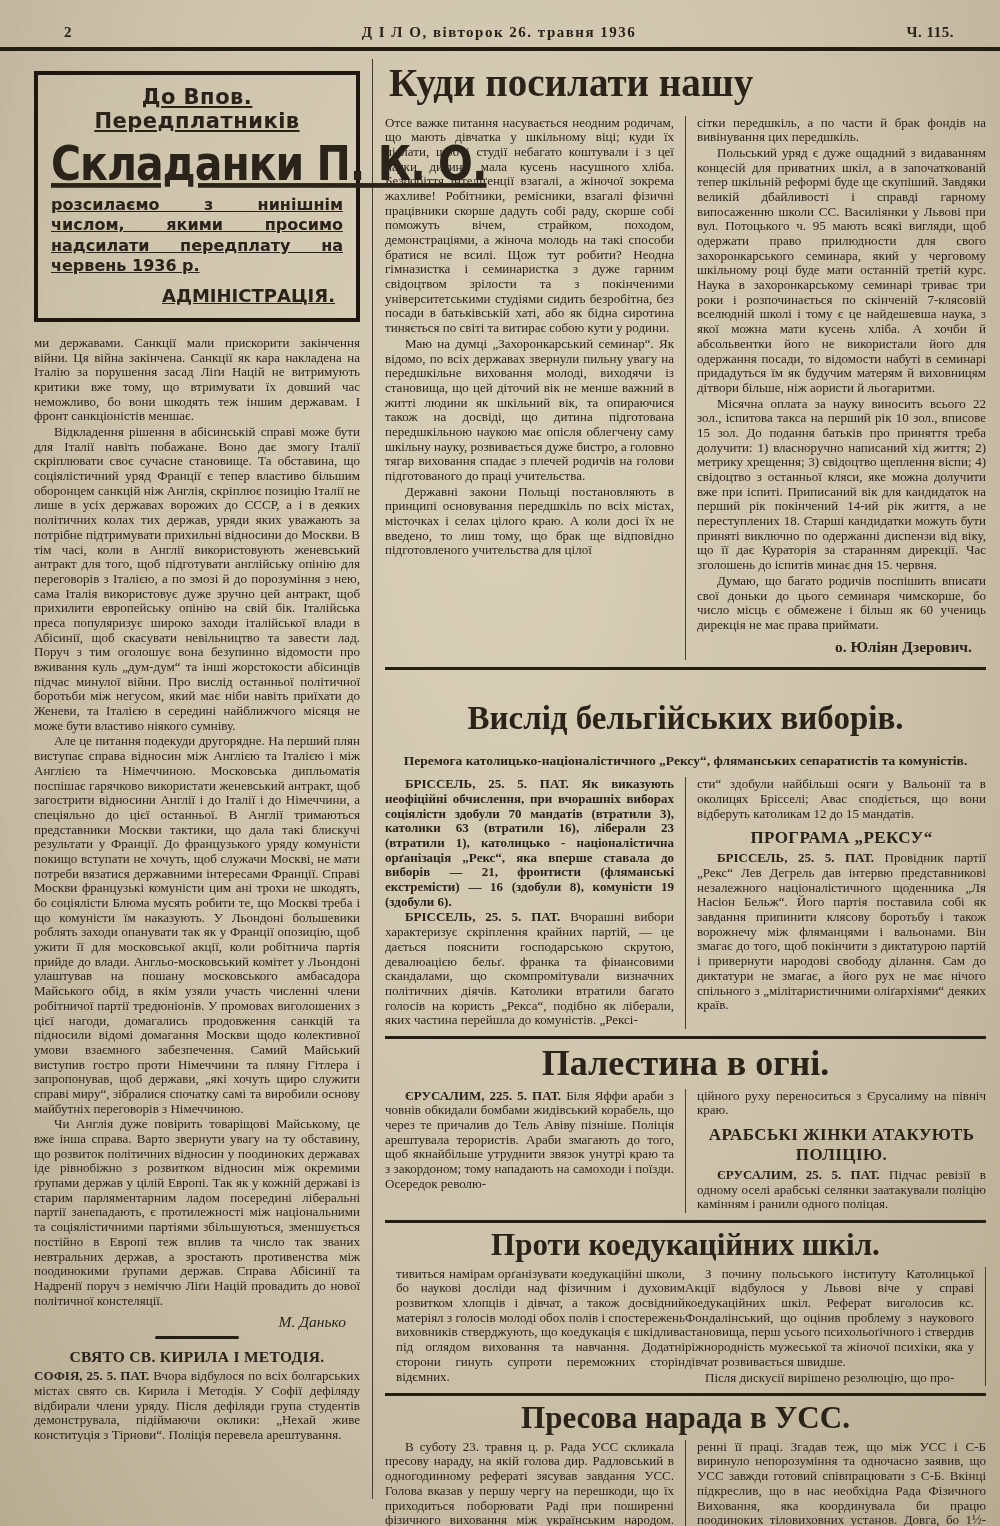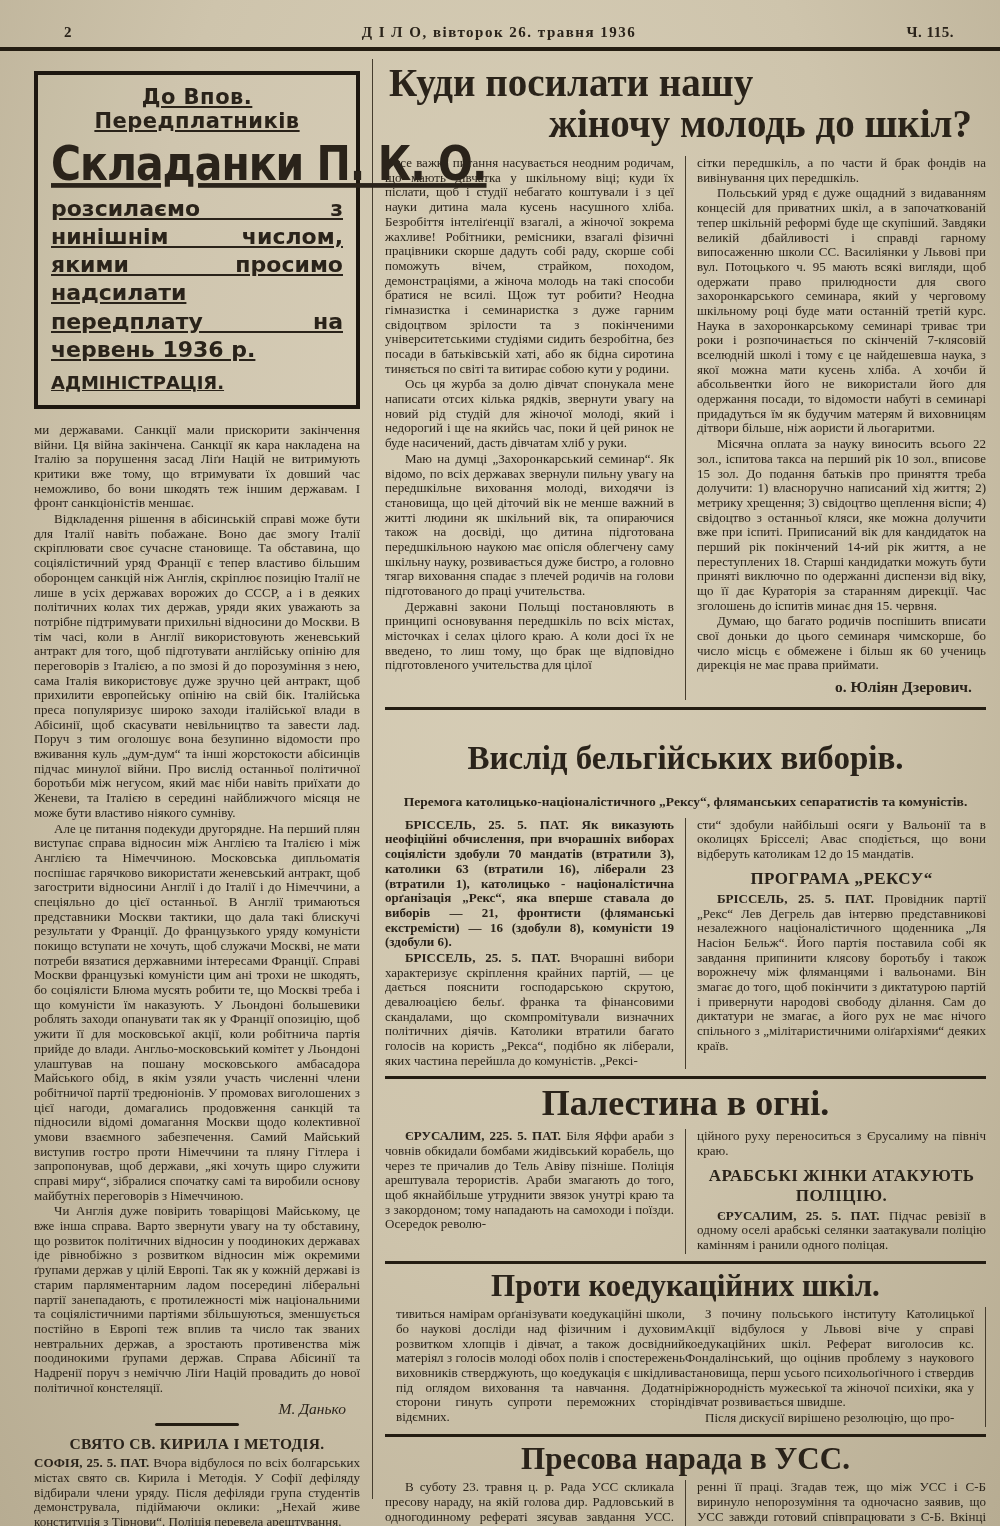--- a/index.html
+++ b/index.html
@@ -30,22 +30,22 @@
   .leftcol{width:326px;padding-right:12px;border-right:1px solid #453c2d;}
   .rightcol{flex:1;padding-left:12px;min-width:0;}
   
   .notice-box{border:4px solid #1d1710;padding:10px 13px 12px;margin:12px 0 14px;background:rgba(255,255,255,0.03);text-decoration:underline;}
   .notice-head{font-family:"DejaVu Sans","Liberation Sans",sans-serif;font-weight:bold;font-size:21px;text-align:center;letter-spacing:.5px;}
   .notice-title{
     font-family:"DejaVu Sans","Liberation Sans",sans-serif;font-weight:bold;
     font-size:41px;line-height:52px;text-align:center;letter-spacing:-1px;
     transform:scaleY(1.18);transform-origin:center;white-space:nowrap;margin:4px 0 6px;
   }
-  .notice-body{font-family:"DejaVu Sans","Liberation Sans",sans-serif;font-weight:bold;font-size:22px;line-height:1.28;text-align:justify;}
-  .notice-sign{font-family:"DejaVu Sans","Liberation Sans",sans-serif;font-weight:bold;font-size:18px;margin:8px 8px 0 0;}
+  .notice-body{font-family:"DejaVu Sans","Liberation Sans",sans-serif;font-weight:bold;font-size:16px;line-height:1.28;text-align:justify;}
+  .notice-sign{font-family:"DejaVu Sans","Liberation Sans",sans-serif;font-weight:bold;font-size:18px;text-align:right;margin:8px 8px 0 0;}
   
   p.body{font-size:13px;line-height:1.13;text-align:justify;margin:0 0 1px;text-indent:20px;}
   p.body.noind{text-indent:0;}
   .dl{font-weight:bold;}
   .sig{font-style:italic;font-size:15.5px;text-align:right;margin:5px 14px 4px 0;}
   .mini-divider{width:84px;height:3px;background:var(--rule);margin:5px auto 9px;border-radius:2px;}
   .small-head{font-weight:bold;font-size:15.5px;text-align:center;margin:2px 0 3px;letter-spacing:.3px;}
   .sub-head{font-weight:bold;font-size:17px;text-align:center;margin:7px 0 3px;letter-spacing:.4px;}
   
   .section{padding-top:2px;}
@@ -105,26 +105,24 @@
         </p>
       </section>
 
     </aside>
 
     <main class="rightcol">
 
       <section class="section">
         <h1 class="main-title">
           <span class="l1">Куди посилати нашу</span>
-          <span class="l2">жіночу молодь до шкіл?</span>
         </h1>
         <div class="cols">
           <div class="col first">
             <p class="body noind">Отсе важке питання насувається неодним родичам, що мають дівчатка у шкільному віці; куди їх післати, щоб і студії небагато коштували і з цеї науки дитина мала кусень насушного хліба. Безробіття інтеліґенції взагалі, а жіночої зокрема жахливе! Робітники, ремісники, взагалі фізичні працівники скорше дадуть собі раду, скорше собі поможуть вічем, страйком, походом, демонстраціями, а жіноча молодь на такі способи братися не всилі. Щож тут робити? Неодна гімназистка і семинаристка з дуже гарним свідоцтвом зрілости та з покінченими університетськими студіями сидить безробітна, без посади в батьківській хаті, або як бідна сиротина тиняється по світі та витирає собою кути у родини.</p>
-            <p class="body">Ось ця журба за долю дівчат спонукала мене написати отсих кілька рядків, звернути увагу на новий рід студій для жіночої молоді, який і недорогий і ще на якийсь час, поки й цей ринок не буде насичений, дасть дівчатам хліб у руки.</p>
             <p class="body">Маю на думці „Захоронкарський семинар“. Як відомо, по всіх державах звернули пильну увагу на передшкільне виховання молоді, виходячи із становища, що цей діточий вік не менше важний в житті людини як шкільний вік, та опираючися також на досвіді, що дитина підготована передшкільною наукою має опісля облегчену саму шкільну науку, розвивається дуже бистро, а головно тягар виховання спадає з плечей родичів на голови підготованого до праці учительства.</p>
             <p class="body">Державні закони Польщі постановляють в принципі основування передшкіль по всіх містах, місточках і селах цілого краю. А коли досі їх не введено, то лиш тому, що брак ще відповідно підготовленого учительства для цілої</p>
           </div>
           <div class="col second">
             <p class="body noind">сітки передшкіль, а по части й брак фондів на вивінування цих передшкіль.</p>
             <p class="body">Польський уряд є дуже ощадний з видаванням концесій для приватних шкіл, а в започаткованій тепер шкільній реформі буде ще скупіший. Завдяки великій дбайливості і справді гарному випосаженню школи СС. Василіянки у Львові при вул. Потоцького ч. 95 мають всякі вигляди, щоб одержати право прилюдности для свого захоронкарського семинара, який у черговому шкільному році буде мати останній третій курс. Наука в захоронкарському семинарі триває три роки і розпочинається по скінченій 7-клясовій вселюдній школі і тому є це найдешевша наука, з якої можна мати кусень хліба. А хочби й абсольвентки його не використали його для одержання посади, то відомости набуті в семинарі придадуться їм як будучим матерям й виховницям дітвори більше, ніж аористи й льогаритми.</p>
             <p class="body">Місячна оплата за науку виносить всього 22 зол., іспитова такса на перший рік 10 зол., вписове 15 зол. До подання батьків про приняття треба долучити: 1) власноручно написаний хід життя; 2) метрику хрещення; 3) свідоцтво щеплення віспи; 4) свідоцтво з останньої кляси, яке можна долучити вже при іспиті. Приписаний вік для кандидаток на перший рік покінчений 14-ий рік життя, а не переступлених 18. Старші кандидатки можуть бути приняті виключно по одержанні диспензи від віку, що її дає Кураторія за старанням дирекції. Час зголошень до іспитів минає дня 15. червня.</p>
             <p class="body">Думаю, що багато родичів поспішить вписати свої доньки до цього семинаря чимскорше, бо число місць є обмежене і більш як 60 учениць дирекція не має права приймати.</p>
             <div class="sig" style="font-style:normal;font-weight:bold;">о. Юліян Дзерович.</div>
           </div>

